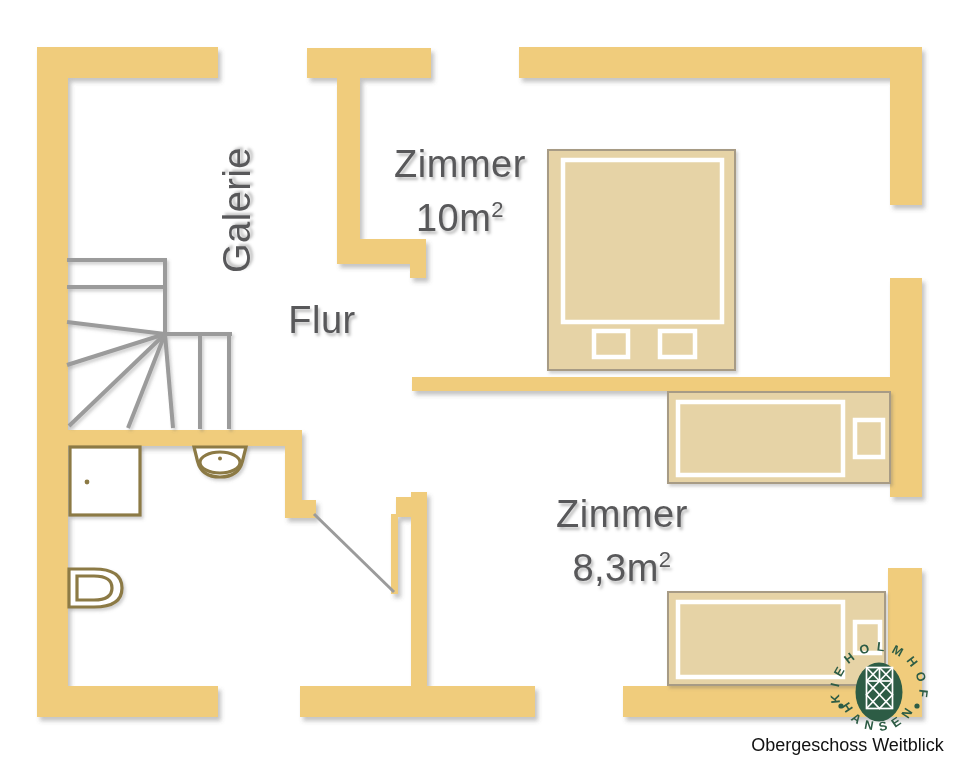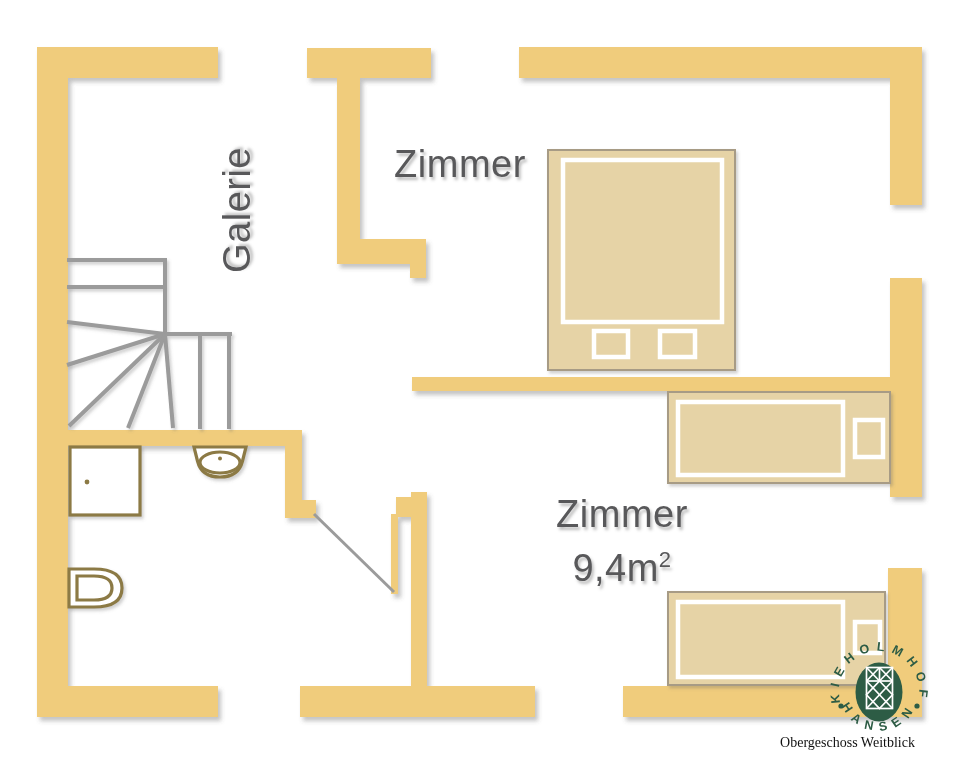--- a/index.html
+++ b/index.html
@@ -27,21 +27,21 @@
   #lbl-zimmer94{left:532px;top:491px;width:180px;}
   #lbl-bad{left:166px;top:577px;width:120px;}
   .logo-ellipse{fill:var(--logo_green,#2D5C45);}
   .logo-icon{stroke:#ffffff;stroke-width:1.7;fill:none;}
   .logo-text{fill:var(--logo_green,#2D5C45);font-family:"Liberation Sans",sans-serif;
     font-weight:bold;font-size:12.5px;letter-spacing:6.5px;}
   .logo-text.bottom{letter-spacing:7px;}
   .logo-dot{fill:var(--logo_green,#2D5C45);}
   .caption{
     position:absolute;left:745px;top:735px;width:205px;text-align:center;
-    font-size:14px;color:var(--caption,#111111);font-family:Liberation Serif, serif;
+    font-size:18px;color:var(--caption,#111111);font-family:Liberation Sans, sans-serif;
   }
 </style>
 </head>
 <body>
 
 <div class="plan">
 
   <svg width="965" height="768" viewBox="0 0 965 768">
     <defs>
       <filter id="fWall" x="-8%" y="-8%" width="118%" height="118%">
@@ -152,24 +152,28 @@
       <circle class="logo-dot" cx="917" cy="706" r="2.6"></circle>
     </g>
   </svg>
 
   <div class="room-label" id="lbl-galerie">
     <div>Galerie</div>
   </div>
 
   <div class="room-label" id="lbl-zimmer10">
     <div>Zimmer</div>
+    <div><span>10m</span><sup>2</sup></div>
   </div>
 
+  <div class="room-label" id="lbl-flur">
+    <div>Flur</div>
+  </div>
 
   <div class="room-label" id="lbl-zimmer94">
     <div>Zimmer</div>
-    <div><span>9,4m</span><sup>2</sup></div>
+    <div><span>8,3m</span><sup>2</sup></div>
   </div>
 
 
   <div class="caption">Obergeschoss Weitblick</div>
 
 </div>
 
 </body></html>

